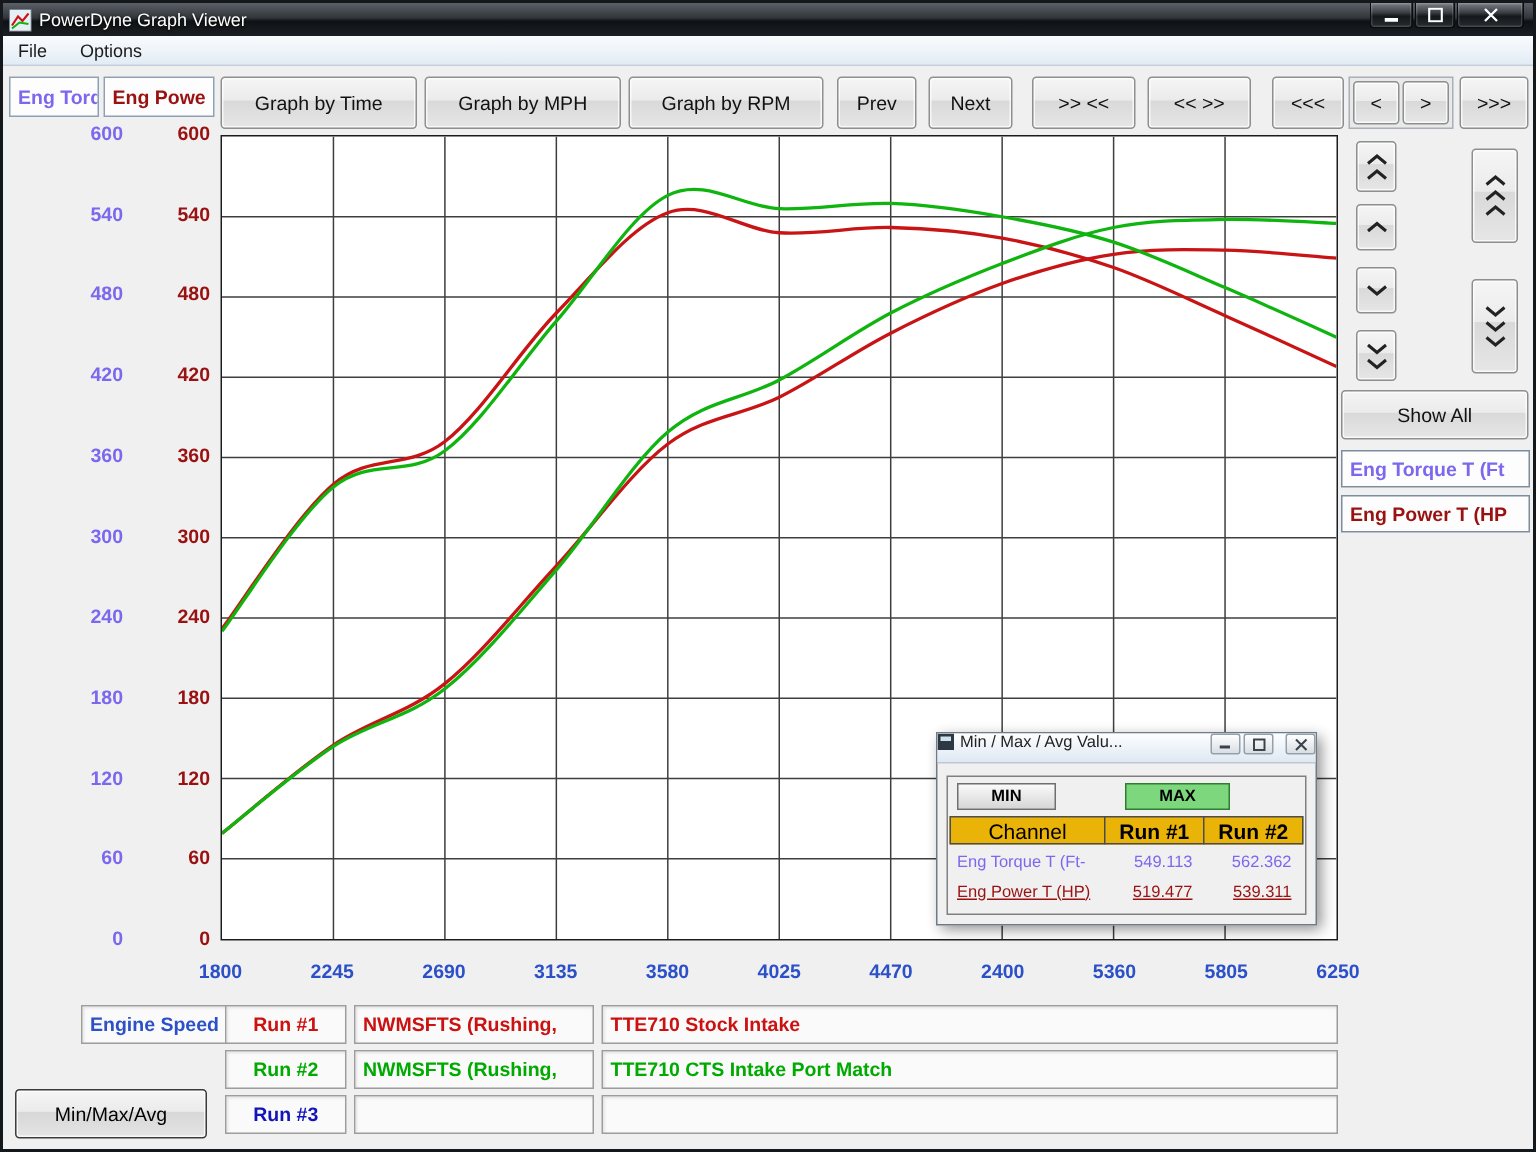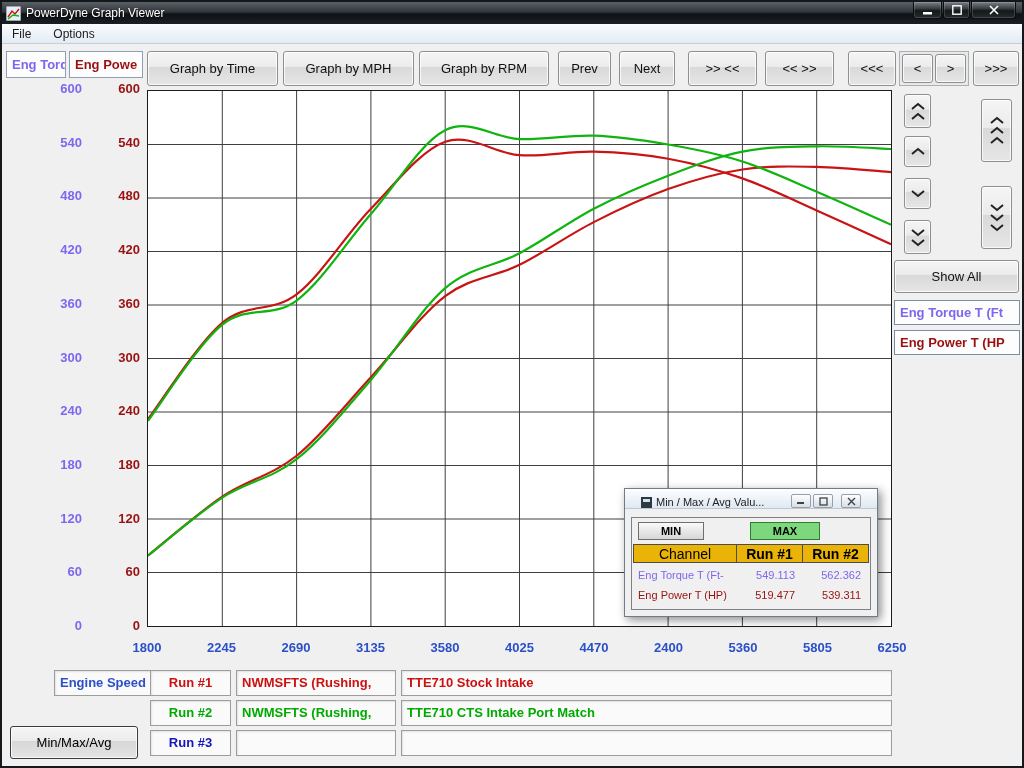--- a/index.html
+++ b/index.html
@@ -46,21 +46,21 @@
   
   .chev{display:flex;flex-direction:column;align-items:center;justify-content:center;gap:1px;}
   .rlabel{position:absolute;height:25px;background:#fdfdfd;border:1px solid #7d8da0;
     font-size:13px;font-weight:bold;line-height:23px;padding-left:5px;overflow:hidden;white-space:nowrap;}
 
   
   .mmwin{position:absolute;left:622px;top:486px;width:254px;height:129px;background:#f0f0f0;
     border:1px solid #6f7c88;box-shadow:3px 3px 9px rgba(0,0,0,.45);z-index:30;}
   .mmtitle{position:absolute;left:0;top:0;width:100%;height:20px;
     background:linear-gradient(#fdfeff,#dfe8f2);border-bottom:1px solid #bcc8d4;
-    display:flex;align-items:flex-end;padding:0 16px;}
+    display:flex;align-items:flex-start;padding:0 0;}
   .mmtitle .t{font-size:11px;color:#222;margin-left:4px;white-space:nowrap;overflow:hidden;flex:1;}
   .mm-cap{width:20px;height:14px;border:1px solid #96a0ab;border-radius:2px;margin-left:2px;
     background:linear-gradient(#fefefe,#d9dee4);display:flex;align-items:center;justify-content:center;}
   .mm-cap.close{margin-left:8px;}
   .mmpanel{position:absolute;left:6px;top:28px;width:240px;height:93px;border:1px solid #808080;background:#f0f0f0;}
   .mm-btn{position:absolute;top:4px;height:18px;border:1px solid #6f6f6f;font-size:11px;font-weight:bold;
     display:flex;align-items:center;justify-content:center;background:linear-gradient(#fafafa,#d6d6d6);}
   .mmhead{position:absolute;left:1px;top:26px;height:19px;display:flex;}
   .mmhead div{border:1px solid #4c4c4c;background:#eab308;font-size:14px;display:flex;align-items:center;justify-content:center;margin-right:-1px;}
   .mmrow{position:absolute;left:1px;height:19px;display:flex;font-size:11px;align-items:center;}
@@ -281,21 +281,21 @@
       <div class="mmhead">
         <div style="width:104px;">Channel</div>
         <div style="width:67px;font-weight:bold;">Run #1</div>
         <div style="width:67px;font-weight:bold;">Run #2</div>
       </div>
       <div class="mmrow" style="top: 47px; color: rgb(123, 104, 238);">
         <div class="c0">Eng Torque T (Ft-</div>
         <div class="c1">549.113</div>
         <div class="c2">562.362</div>
       </div>
-      <div class="mmrow" style="top: 67px; color: rgb(153, 17, 17);">
+      <div class="mmrow" style="top: 67px; color: rgb(153, 17, 17); text-decoration: underline;">
         <div class="c0">Eng Power T (HP)</div>
         <div class="c1">519.477</div>
         <div class="c2">539.311</div>
       </div>
     </div>
   </div>
 
   <div class="field" style="left: 8px; top: 668px; width: 133px; color: rgb(43, 80, 200); margin-left: 44px;">Engine Speed (RP</div>
 
   <div class="field runlab" style="left: 148px; top: 668px; width: 81px; color: rgb(204, 17, 17);">Run #1</div>

